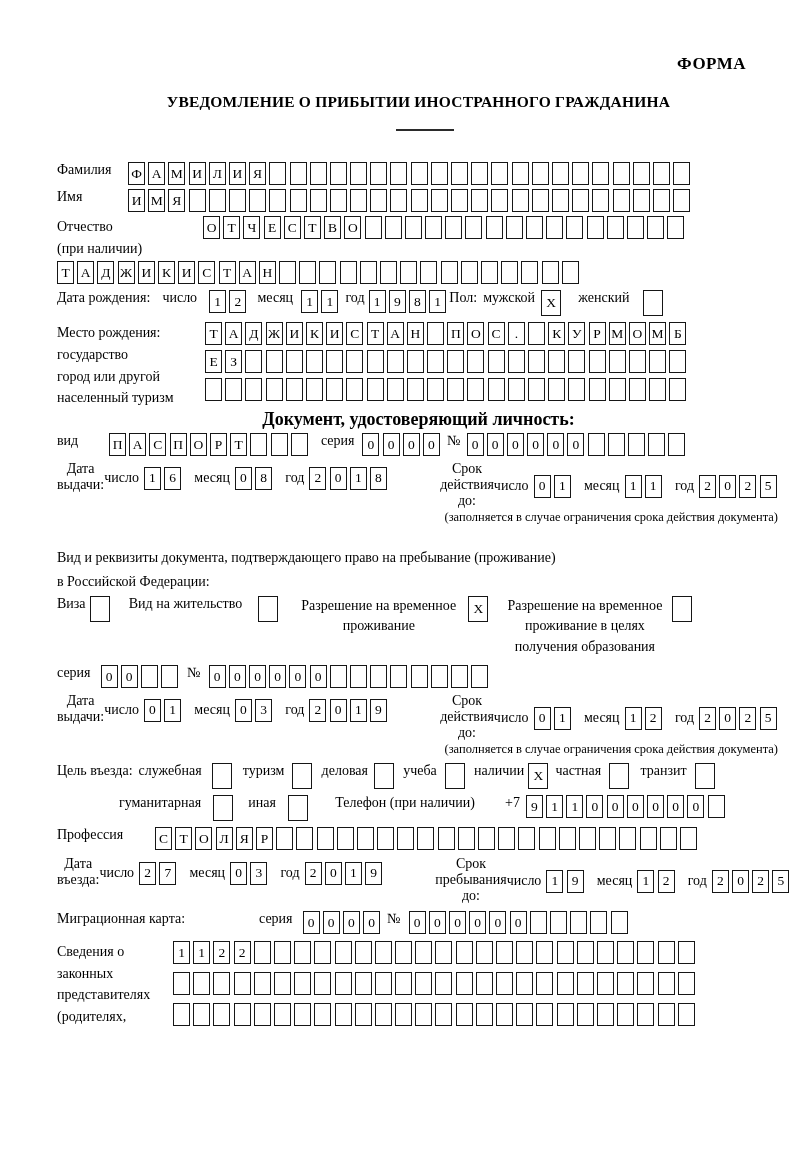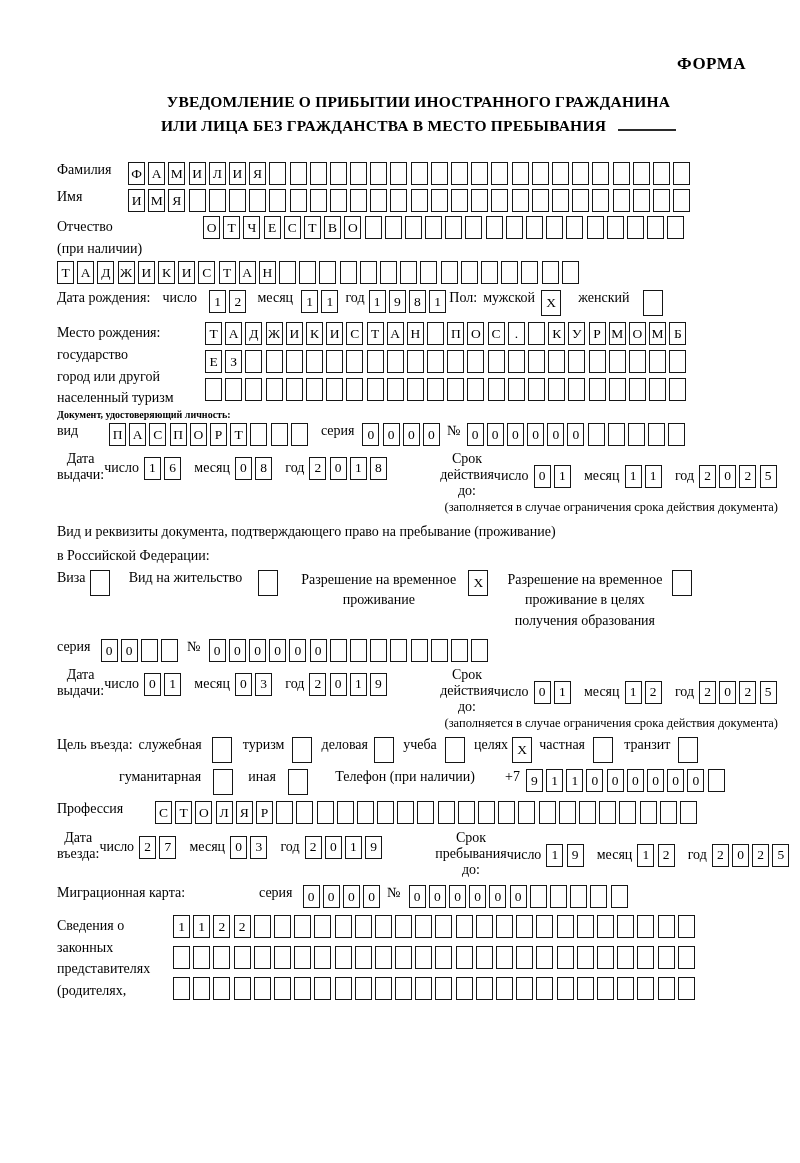--- a/index.html
+++ b/index.html
@@ -37,25 +37,25 @@
   .cb .cell{width:20px;height:26px}
 
   
   .w-fam{width:71px}
   .w-kind{width:52px}
   .ml4{margin-left:4px}.ml6{margin-left:6px}.ml8{margin-left:8px}
   .ml10{margin-left:10px}.ml12{margin-left:12px}.ml14{margin-left:14px}
   .ml16{margin-left:16px}.ml20{margin-left:20px}.ml24{margin-left:24px}
   .ml30{margin-left:30px}.ml40{margin-left:40px}
 
-  .mt6{margin-top:6px}
+  .mt6{margin-top:22px}
 
   .cellrows>.cells{display:flex;margin-bottom:5px}
 
-  .center-heading{font-weight:bold;text-align:left;font-size:10px;margin-top:6px}
+  .center-heading{font-weight:bold;text-align:center;font-size:18px;margin-top:6px}
 
   .dg{display:flex;flex-direction:row}
   .dg-head{text-align:center;font-size:14px}
   .dg-line{display:flex;align-items:center;margin-top:2px}
   .dg-line .word{margin-right:5px}
   .dg-line .cells{margin-right:10px}
   .note{font-size:12.5px;text-align:right;margin-top:1px;padding-right:2px}
 
   .cb-label{display:inline-block;text-align:center;line-height:1.45}
   .plain{line-height:1.5}
@@ -63,21 +63,21 @@
 </head>
 <body>
 
 <div class="page">
 
 
   <div class="forma">ФОРМА</div>
 
   <div class="title">
     <div>УВЕДОМЛЕНИЕ О ПРИБЫТИИ ИНОСТРАННОГО ГРАЖДАНИНА</div>
-    <div><span>ИЛИ ЛИЦА БЕЗ ГРАЖДАНСТВА В МЕСТО ПРЕБЫВАНИЯ</span><span class="blank-line"></span></div>
+    <div><span class="blank-line"></span></div>
   </div>
 
 
   <div class="row" style="margin-top:24px">
     <span class="lbl w-fam">Фамилия</span>
     <span class="cells">
         <span class="cell">Ф</span>
         <span class="cell">А</span>
         <span class="cell">М</span>
         <span class="cell">И</span>
@@ -527,21 +527,21 @@
         <span class="cell"></span>
       </span>
     <span class="ml6">деловая</span>
     <span class="cells cb ml6">
         <span class="cell"></span>
       </span>
     <span class="ml6">учеба</span>
     <span class="cells cb ml8">
         <span class="cell"></span>
       </span>
-    <span class="ml6">целях</span>
+    <span class="ml6">наличии</span>
     <span class="cells cb ml4">
         <span class="cell">X</span>
       </span>
     <span class="ml4">частная</span>
     <span class="cells cb ml8">
         <span class="cell"></span>
       </span>
     <span class="ml8">транзит</span>
     <span class="cells cb ml8">
         <span class="cell"></span>

